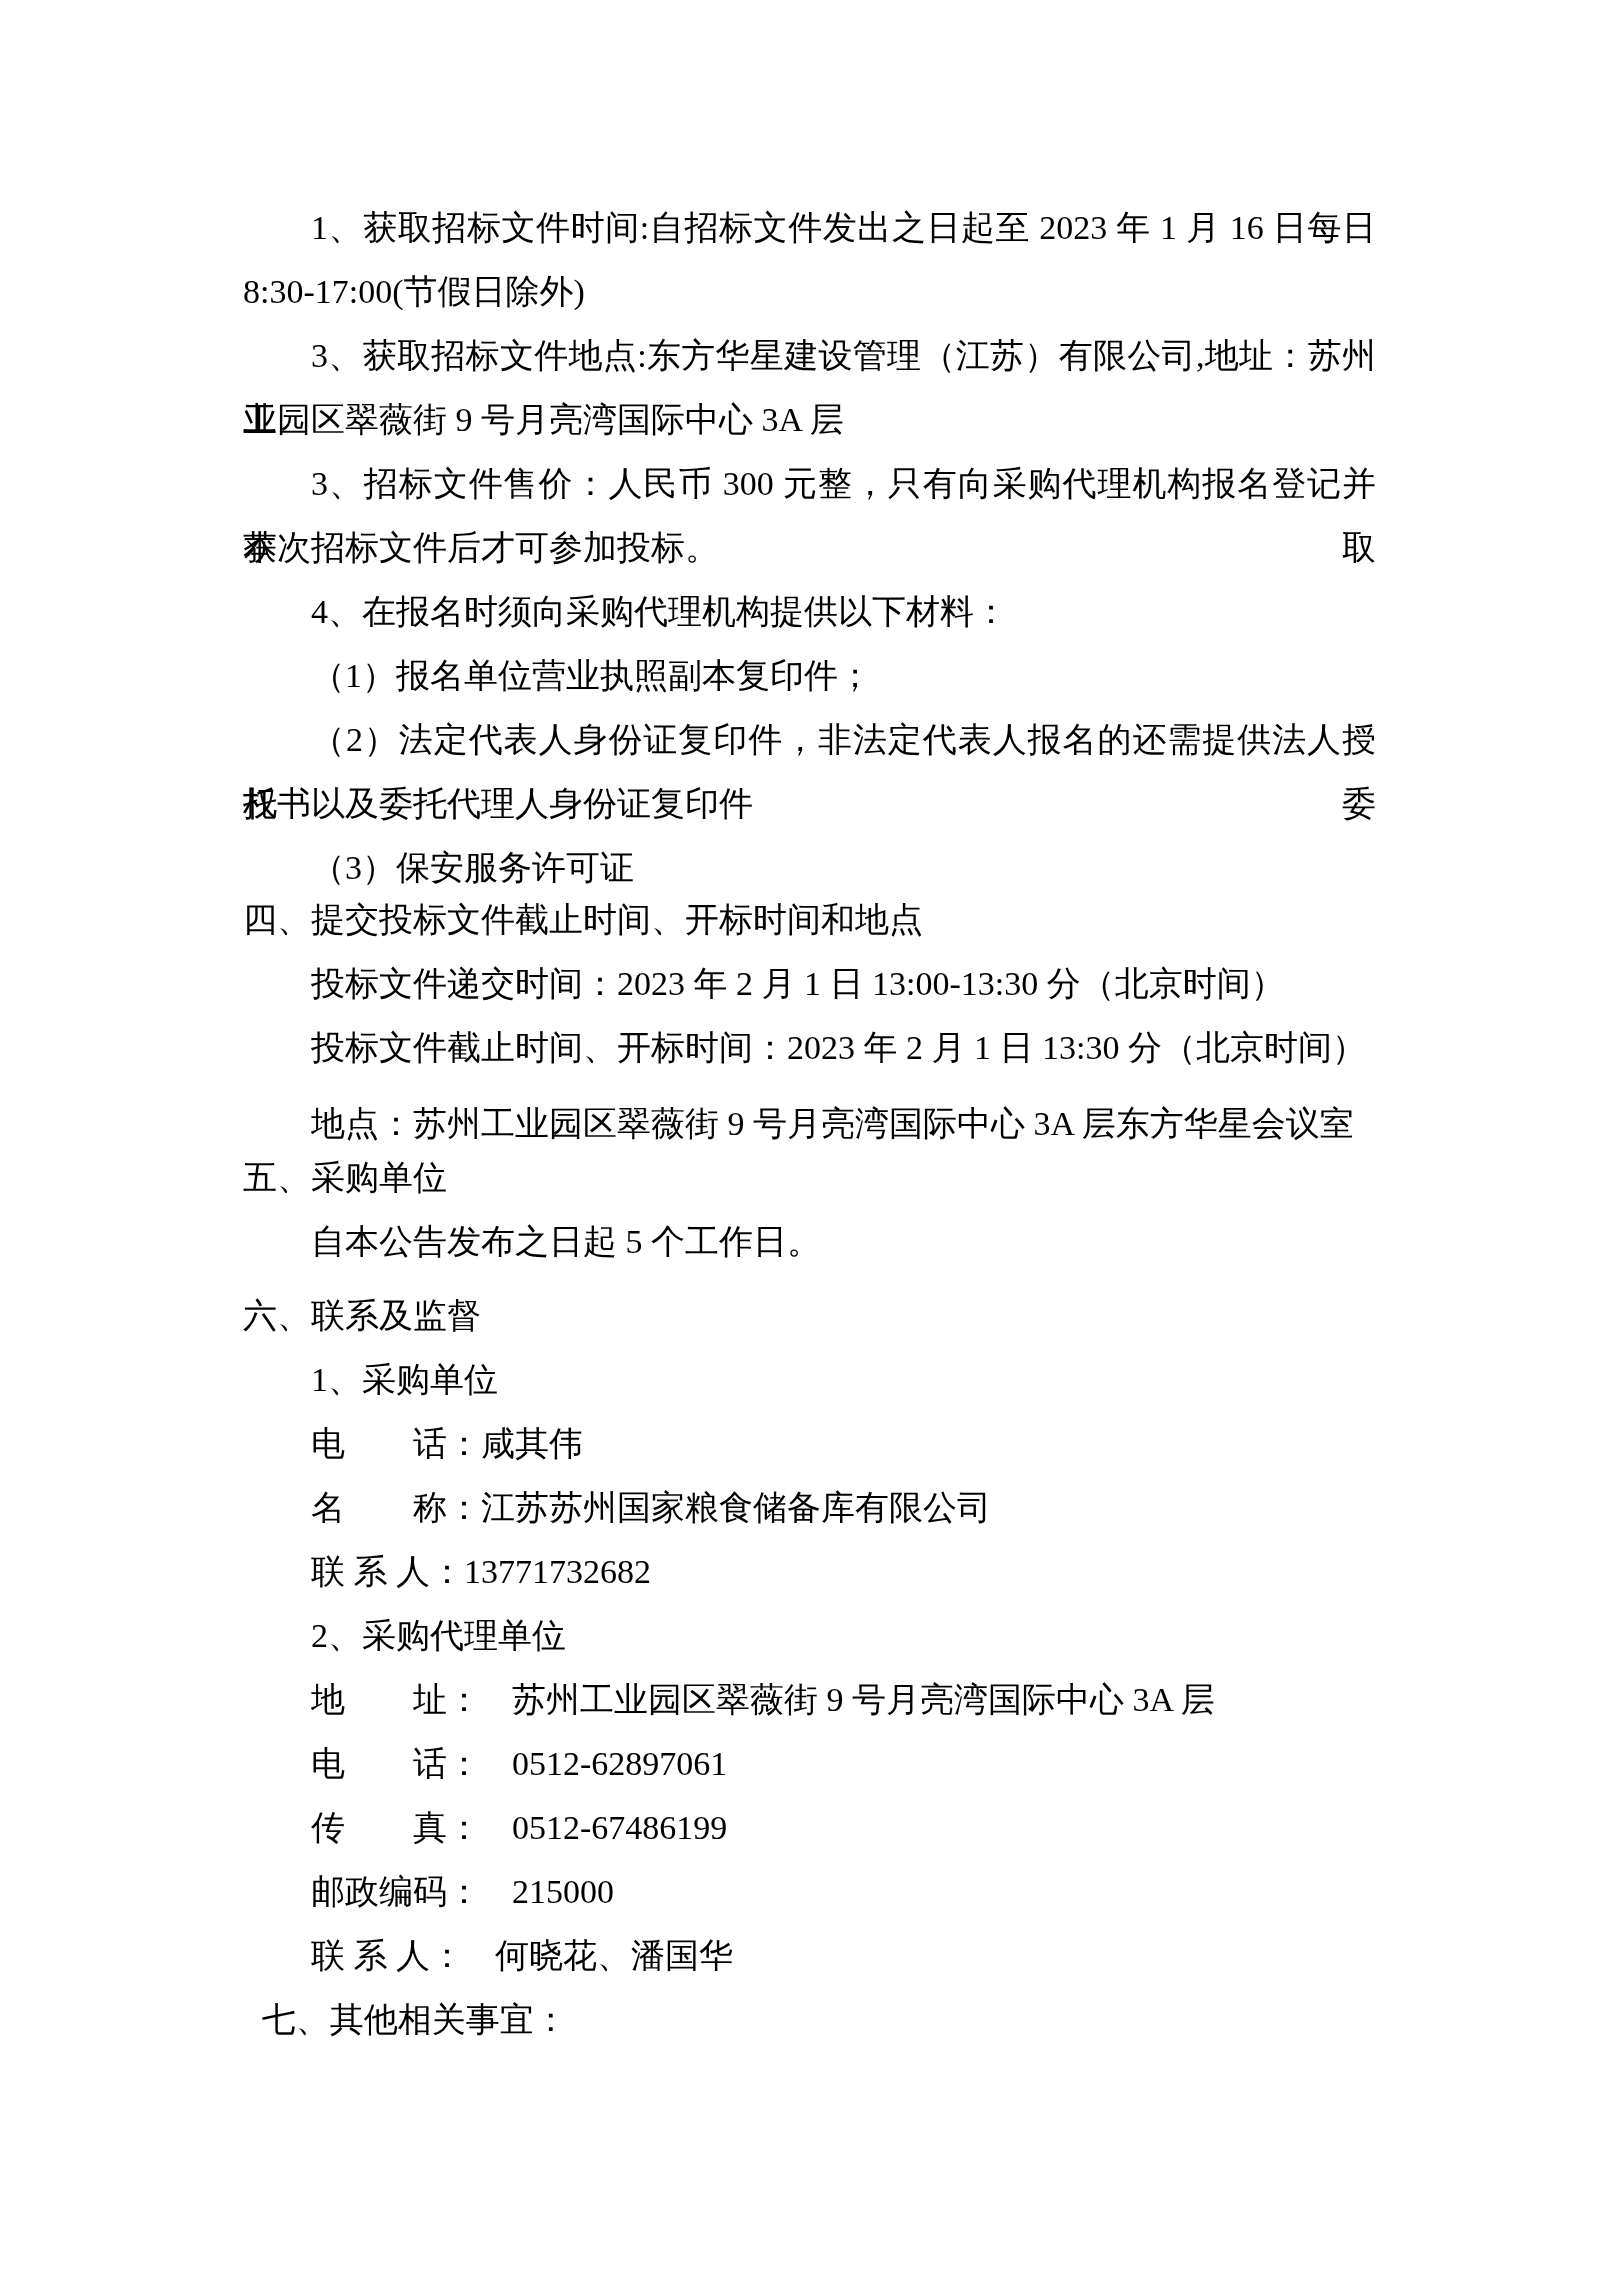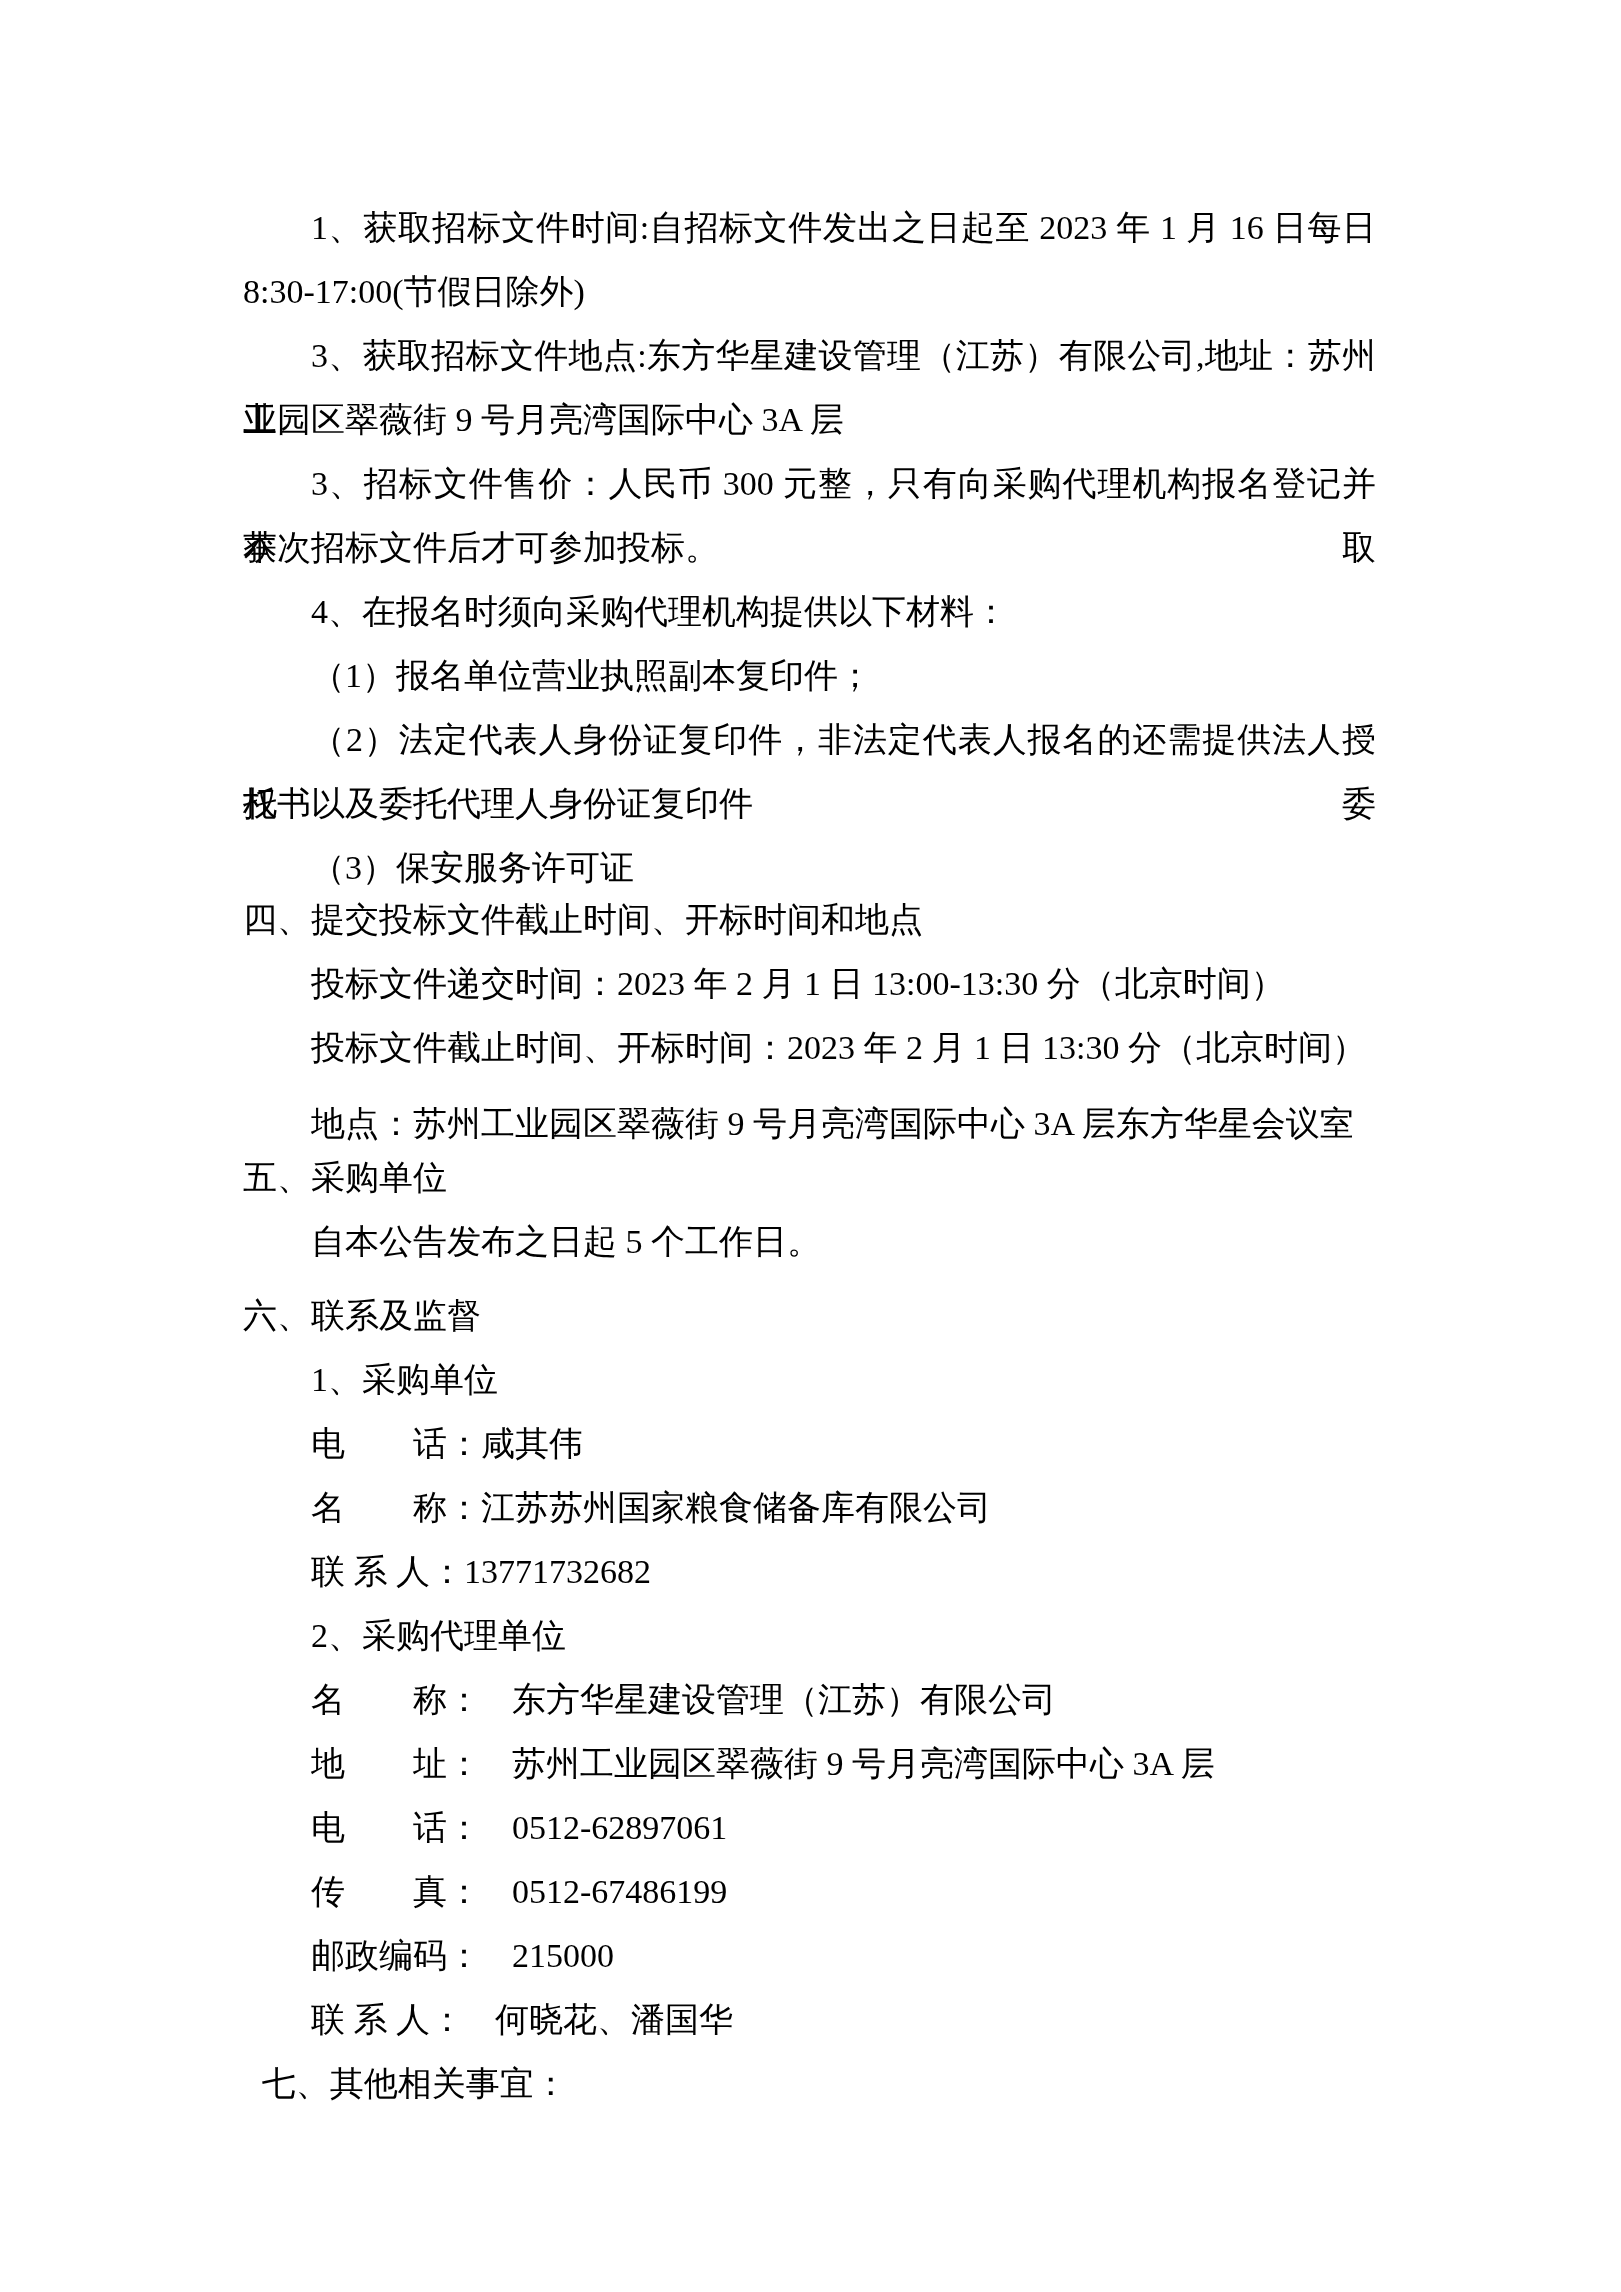--- a/index.html
+++ b/index.html
@@ -59,21 +59,20 @@
 
   <div>
     <div class="line hd hd6">六、联系及监督</div>
 
     <div class="line ind2">1、采购单位</div>
     <div class="line ind2"><span class="lbl">电　　话：</span><span class="val">咸其伟</span></div>
     <div class="line ind2"><span class="lbl">名　　称：</span><span class="val">江苏苏州国家粮食储备库有限公司</span></div>
     <div class="line ind2"><span class="lbl">联 系 人：</span><span class="val">13771732682</span></div>
 
     <div class="line ind2">2、采购代理单位</div>
-    <div class="line ind2"><span class="lbl">名　　称：</span><span class="val gap">东方华星建设管理（江苏）有限公司</span></div>
     <div class="line ind2"><span class="lbl">地　　址：</span><span class="val gap">苏州工业园区翠薇街 9 号月亮湾国际中心 3A 层</span></div>
     <div class="line ind2"><span class="lbl">电　　话：</span><span class="val gap">0512-62897061</span></div>
     <div class="line ind2"><span class="lbl">传　　真：</span><span class="val gap">0512-67486199</span></div>
     <div class="line ind2"><span class="lbl">邮政编码：</span><span class="val gap">215000</span></div>
     <div class="line ind2"><span class="lbl">联 系 人：</span><span class="val gap">何晓花、潘国华</span></div>
   </div>
 
   <div>
     <div class="line ind-half">七、其他相关事宜：</div>
   </div>

